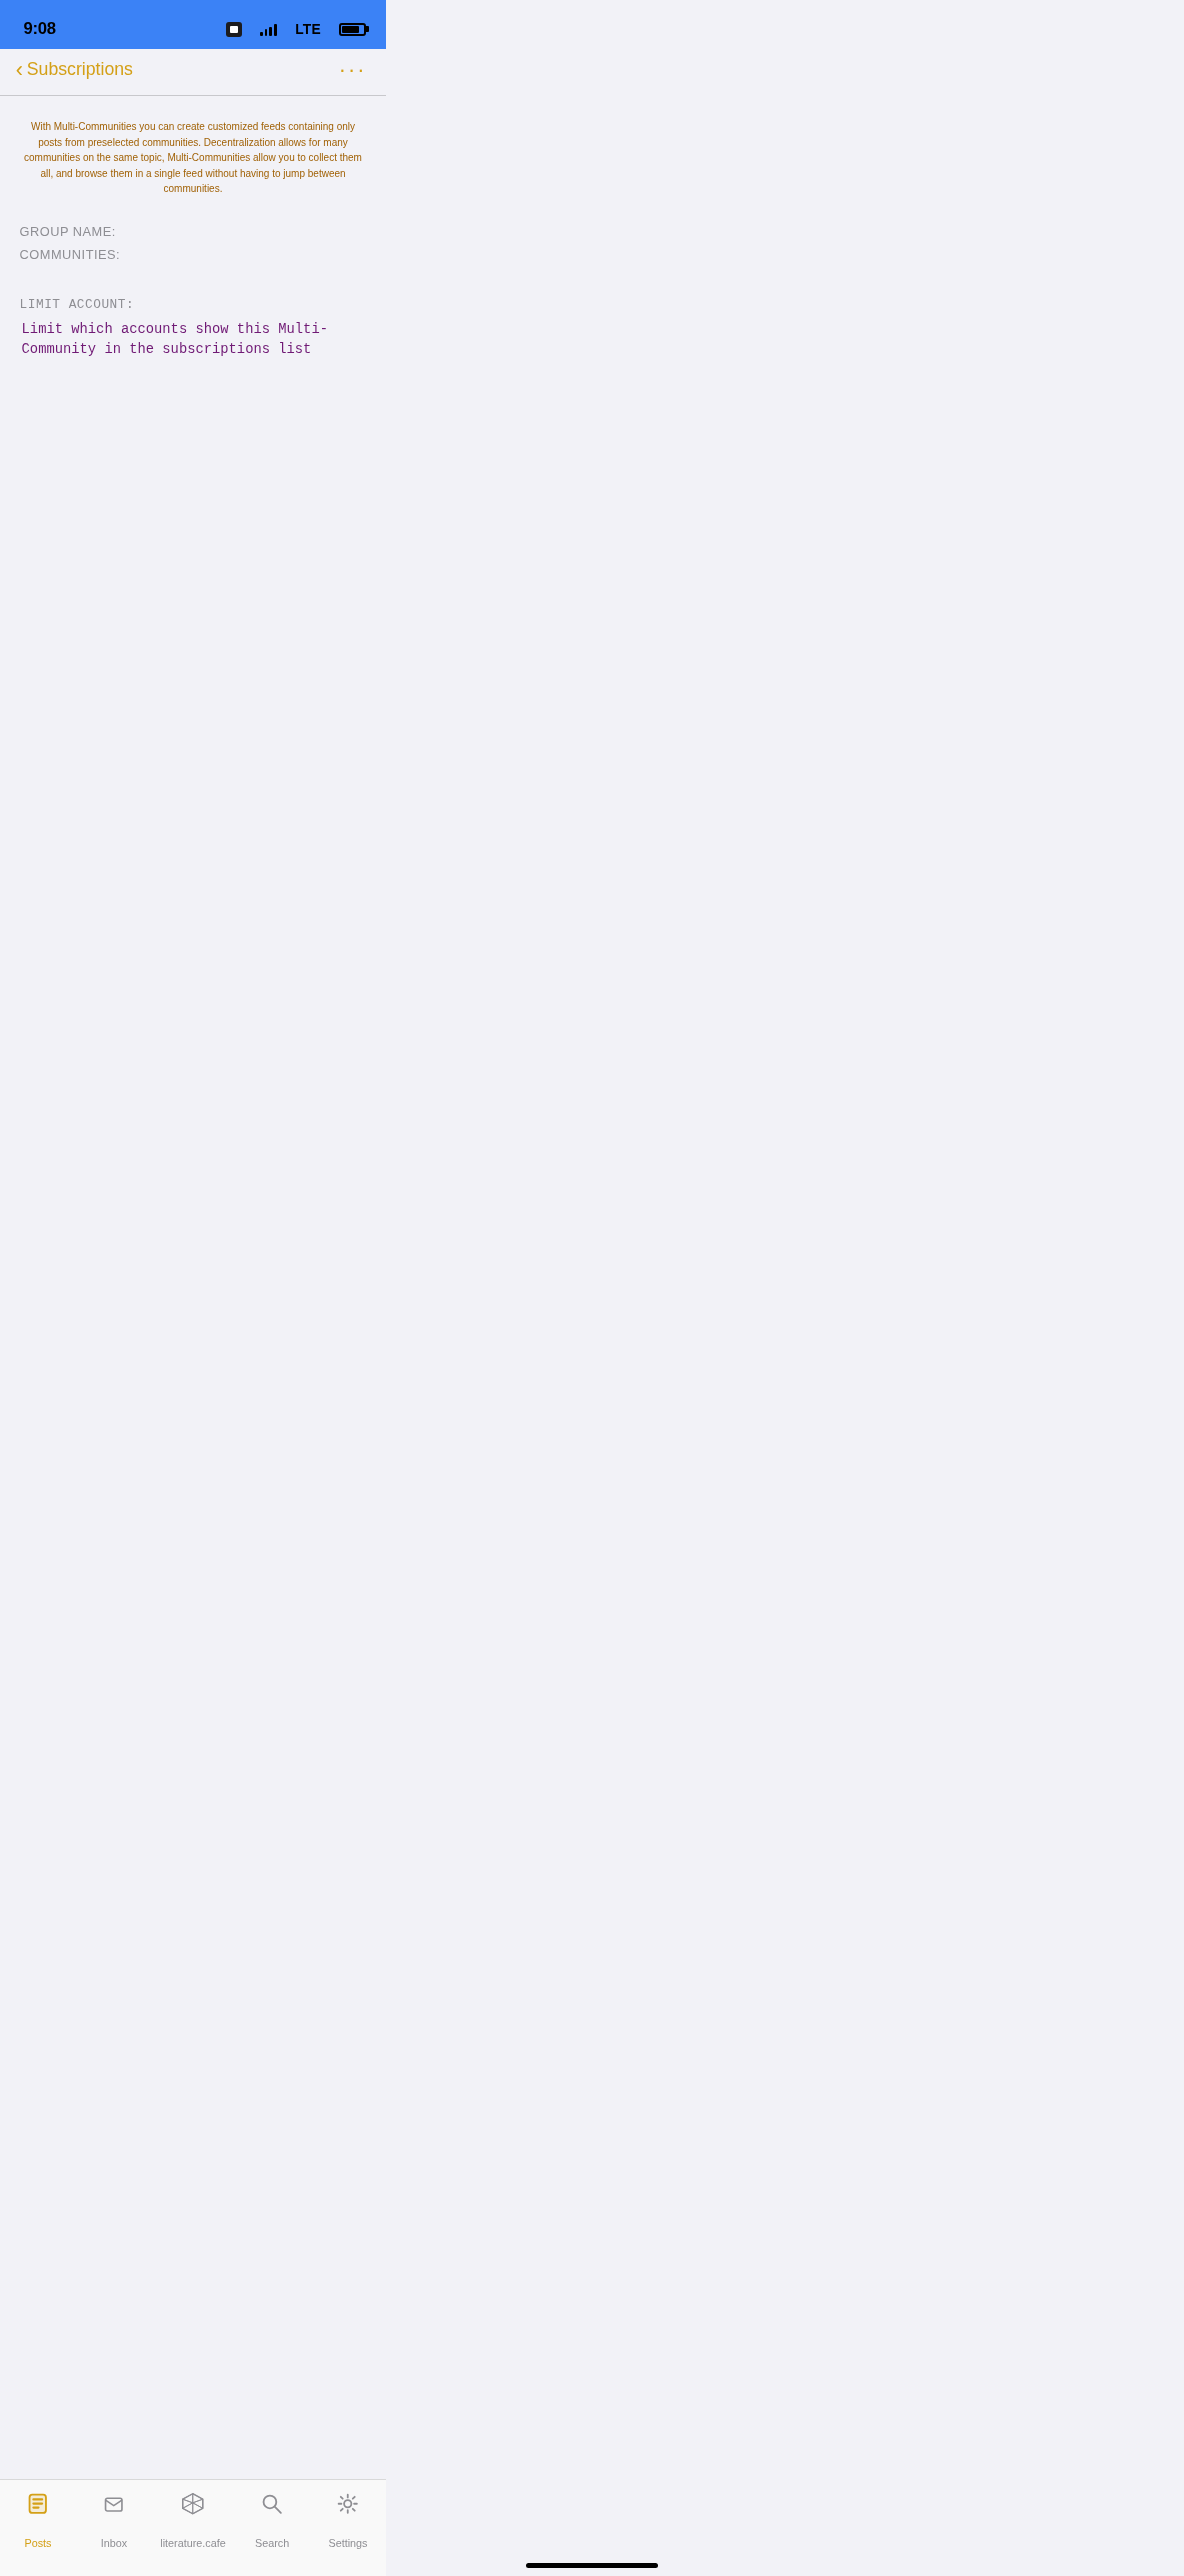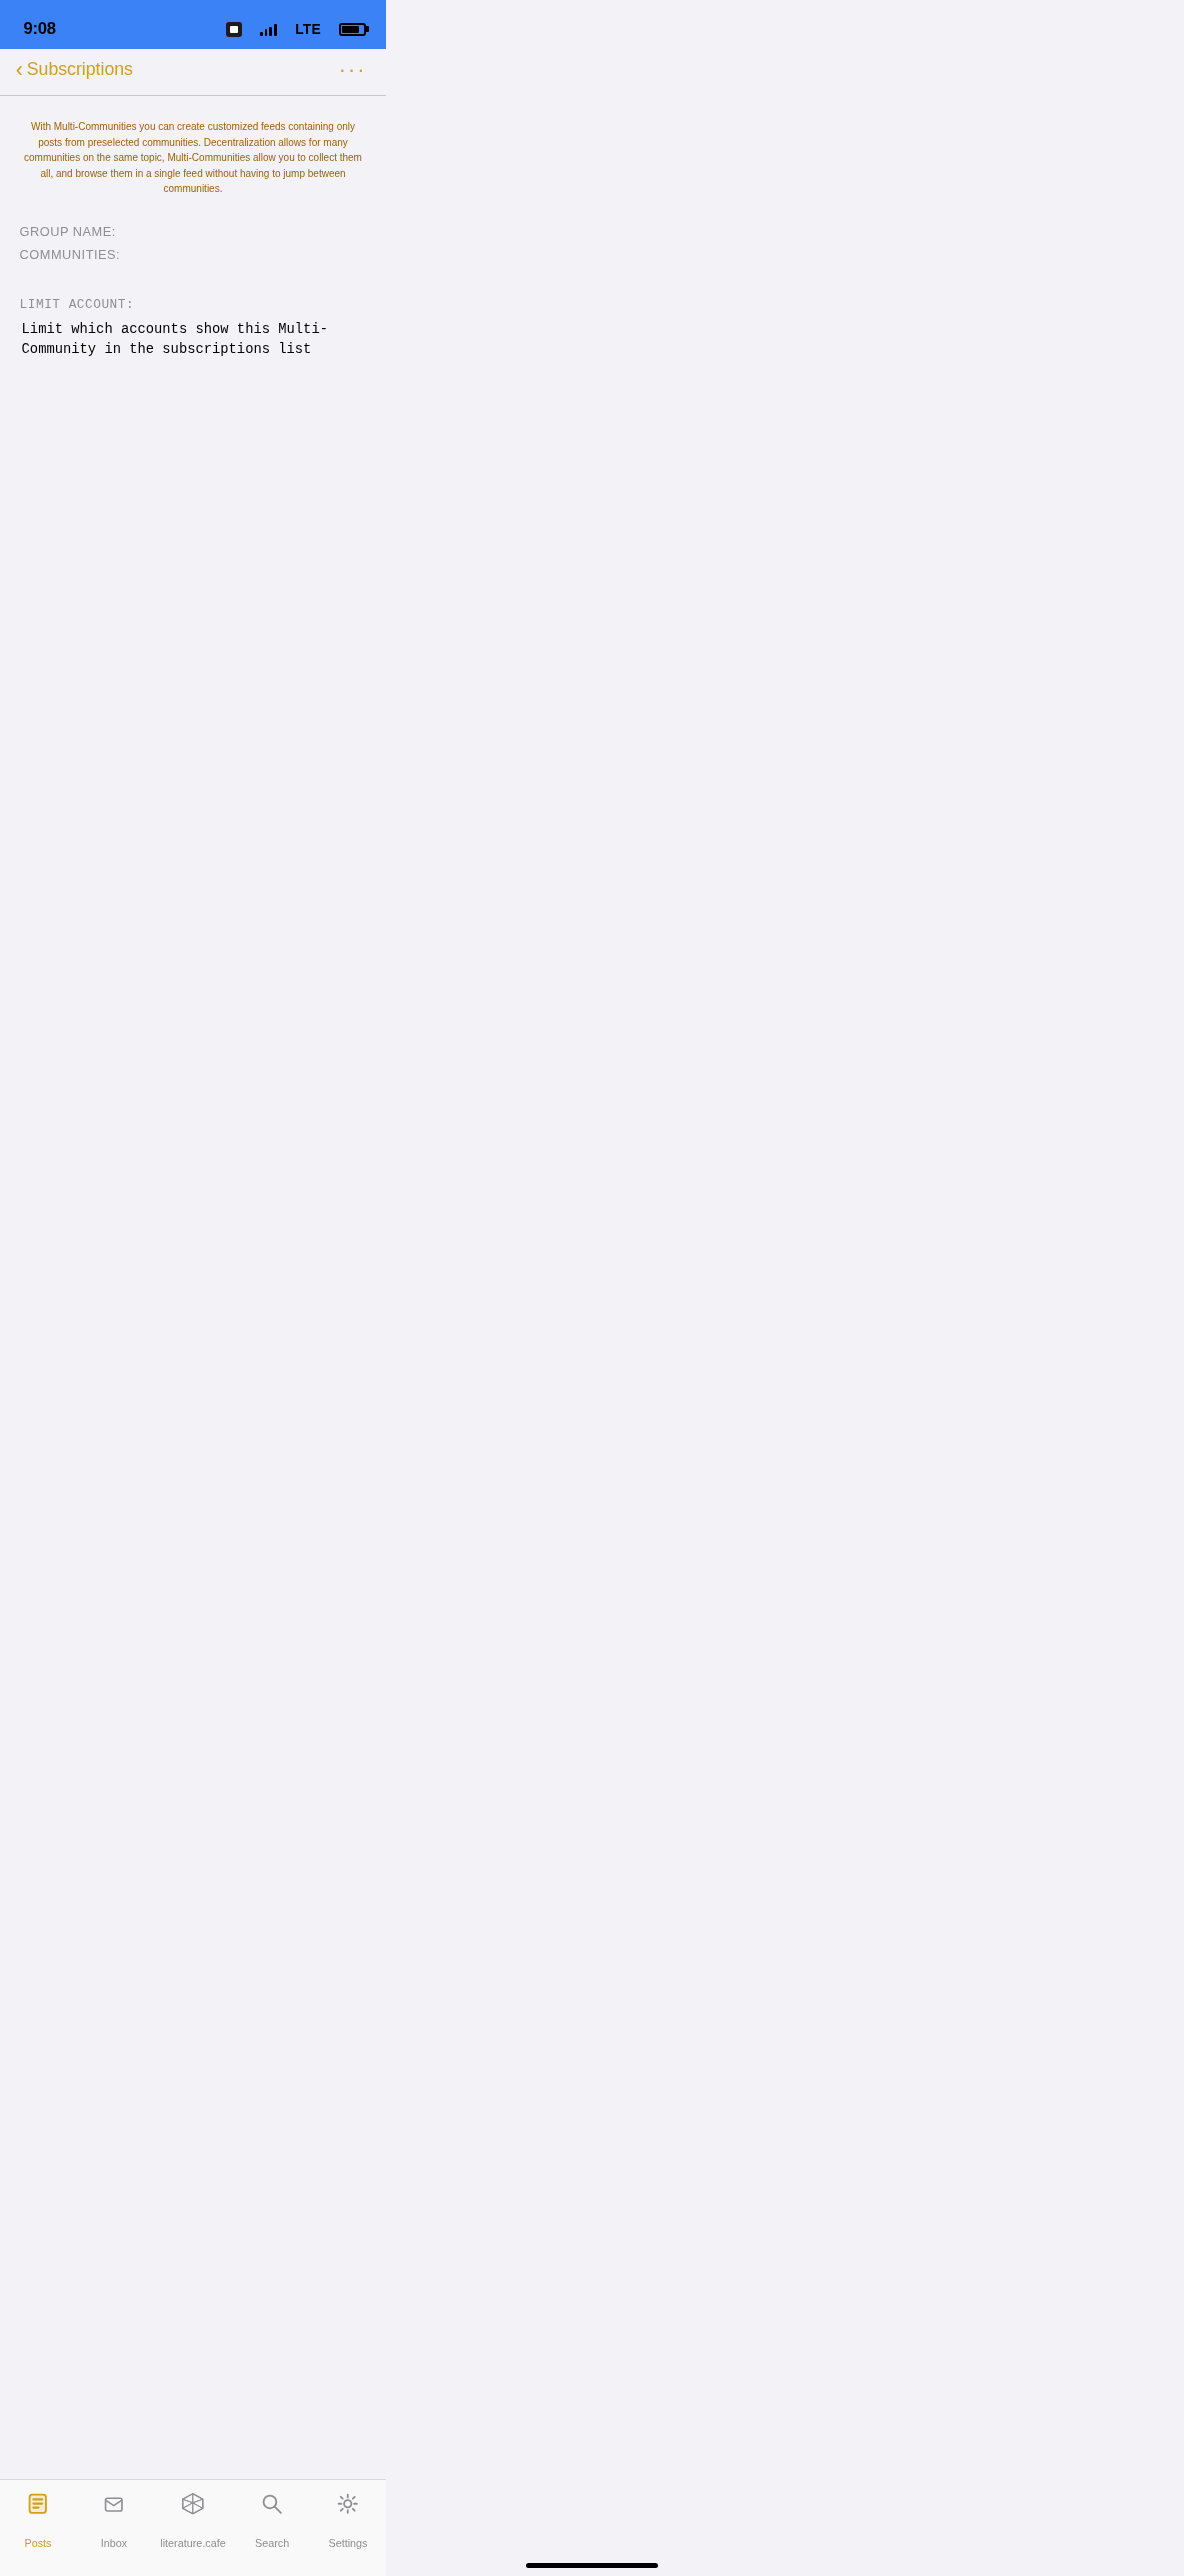--- a/index.html
+++ b/index.html
@@ -242,21 +242,21 @@
       color: #8e8e93;
     }
 
     .chevron-right {
       font-size: 17.7px;
       color: #c7c7cc;
     }
 
     .limit-description {
       font-size: 13.8px;
-      color: #000000;
+      color: #701a75;
       line-height: 1.45;
       padding: 0 2px;
     }
 
     
     .tab-bar {
       position: fixed;
       bottom: 0;
       left: 0;
       width: 386px;

